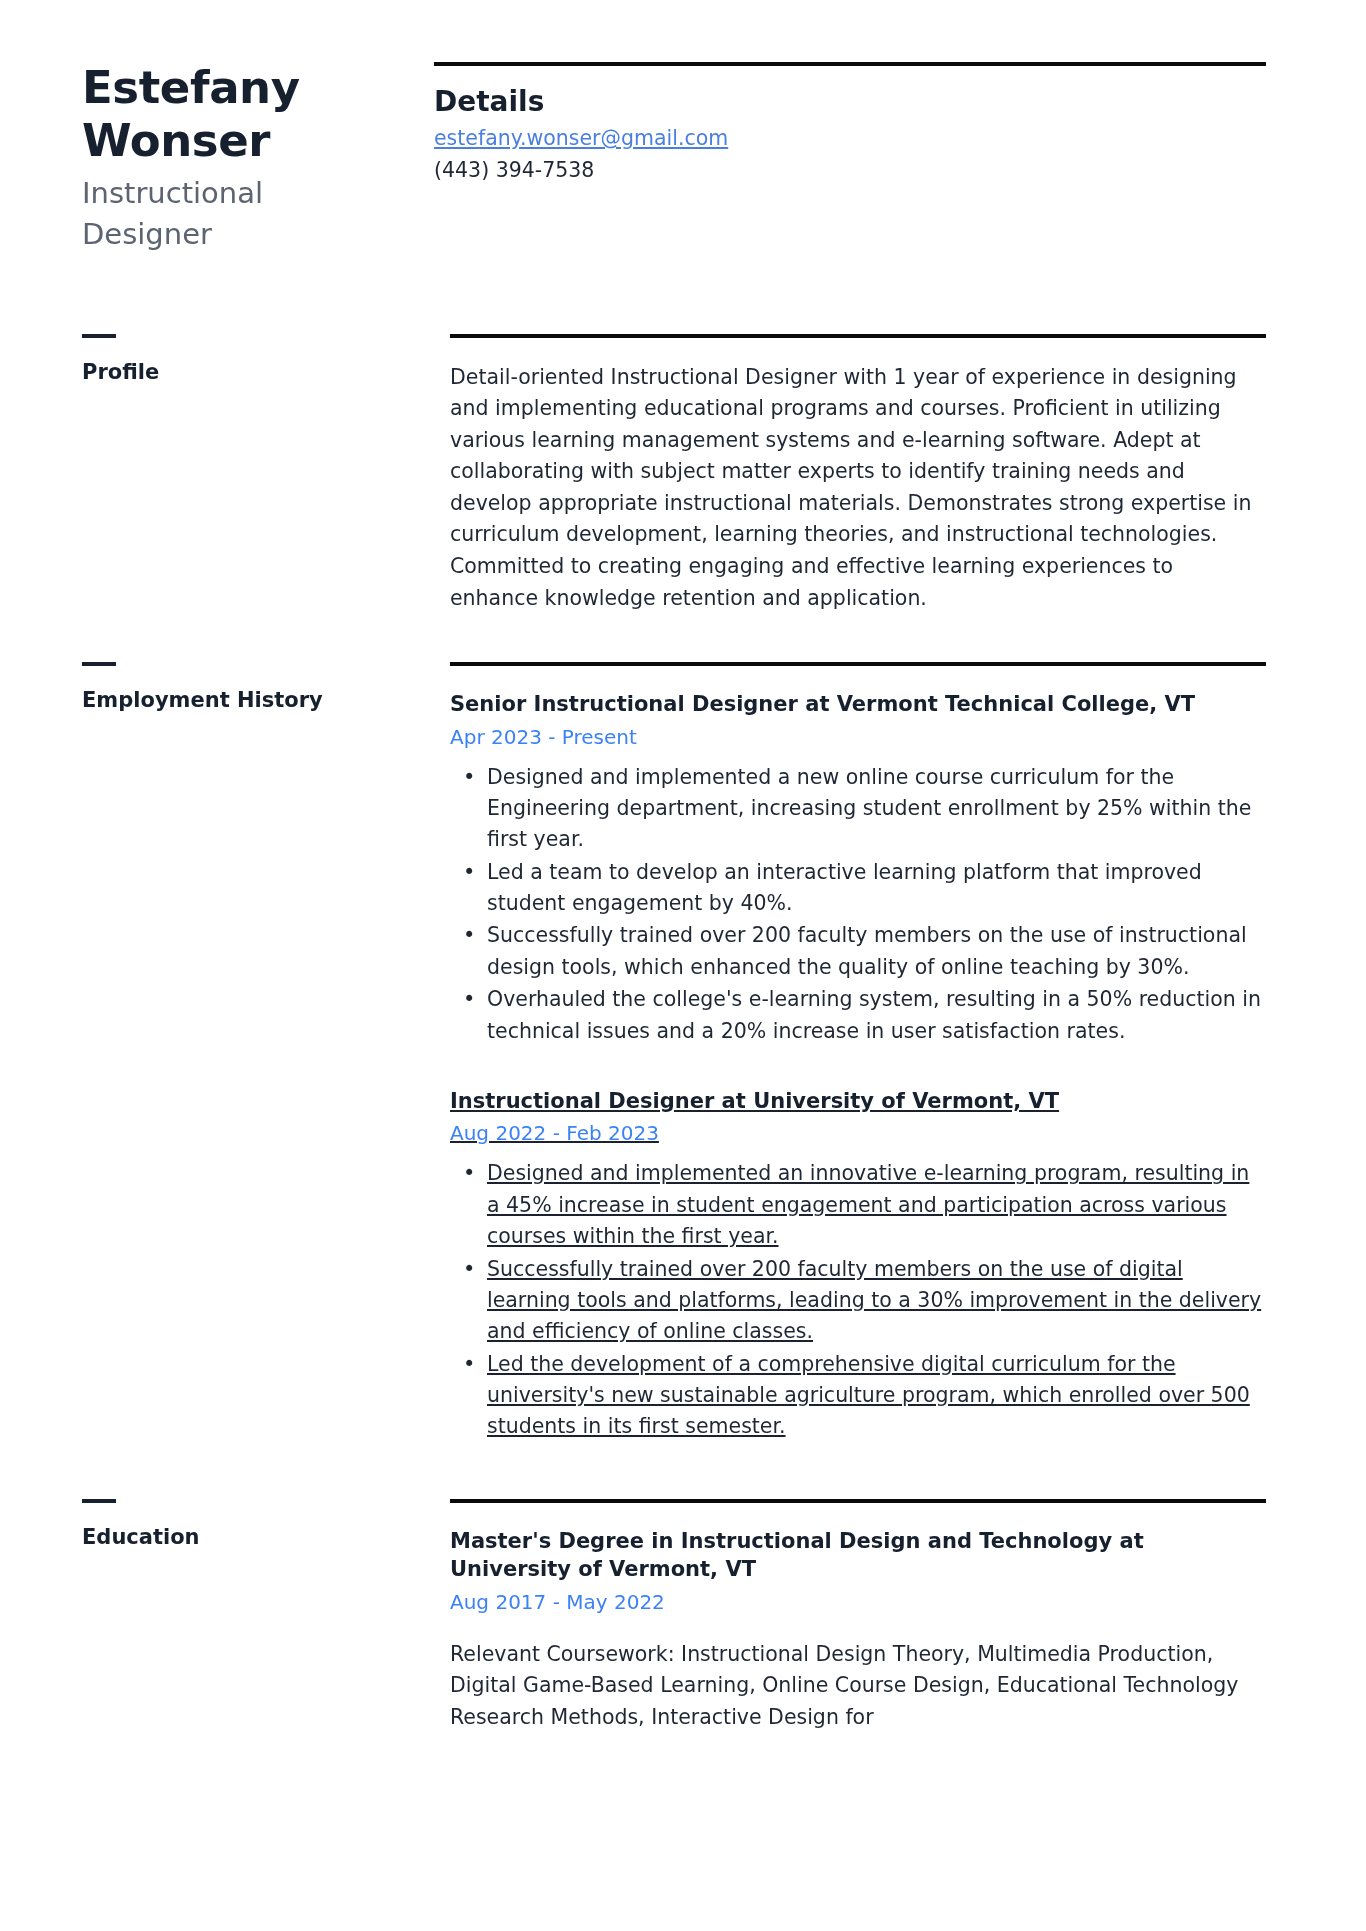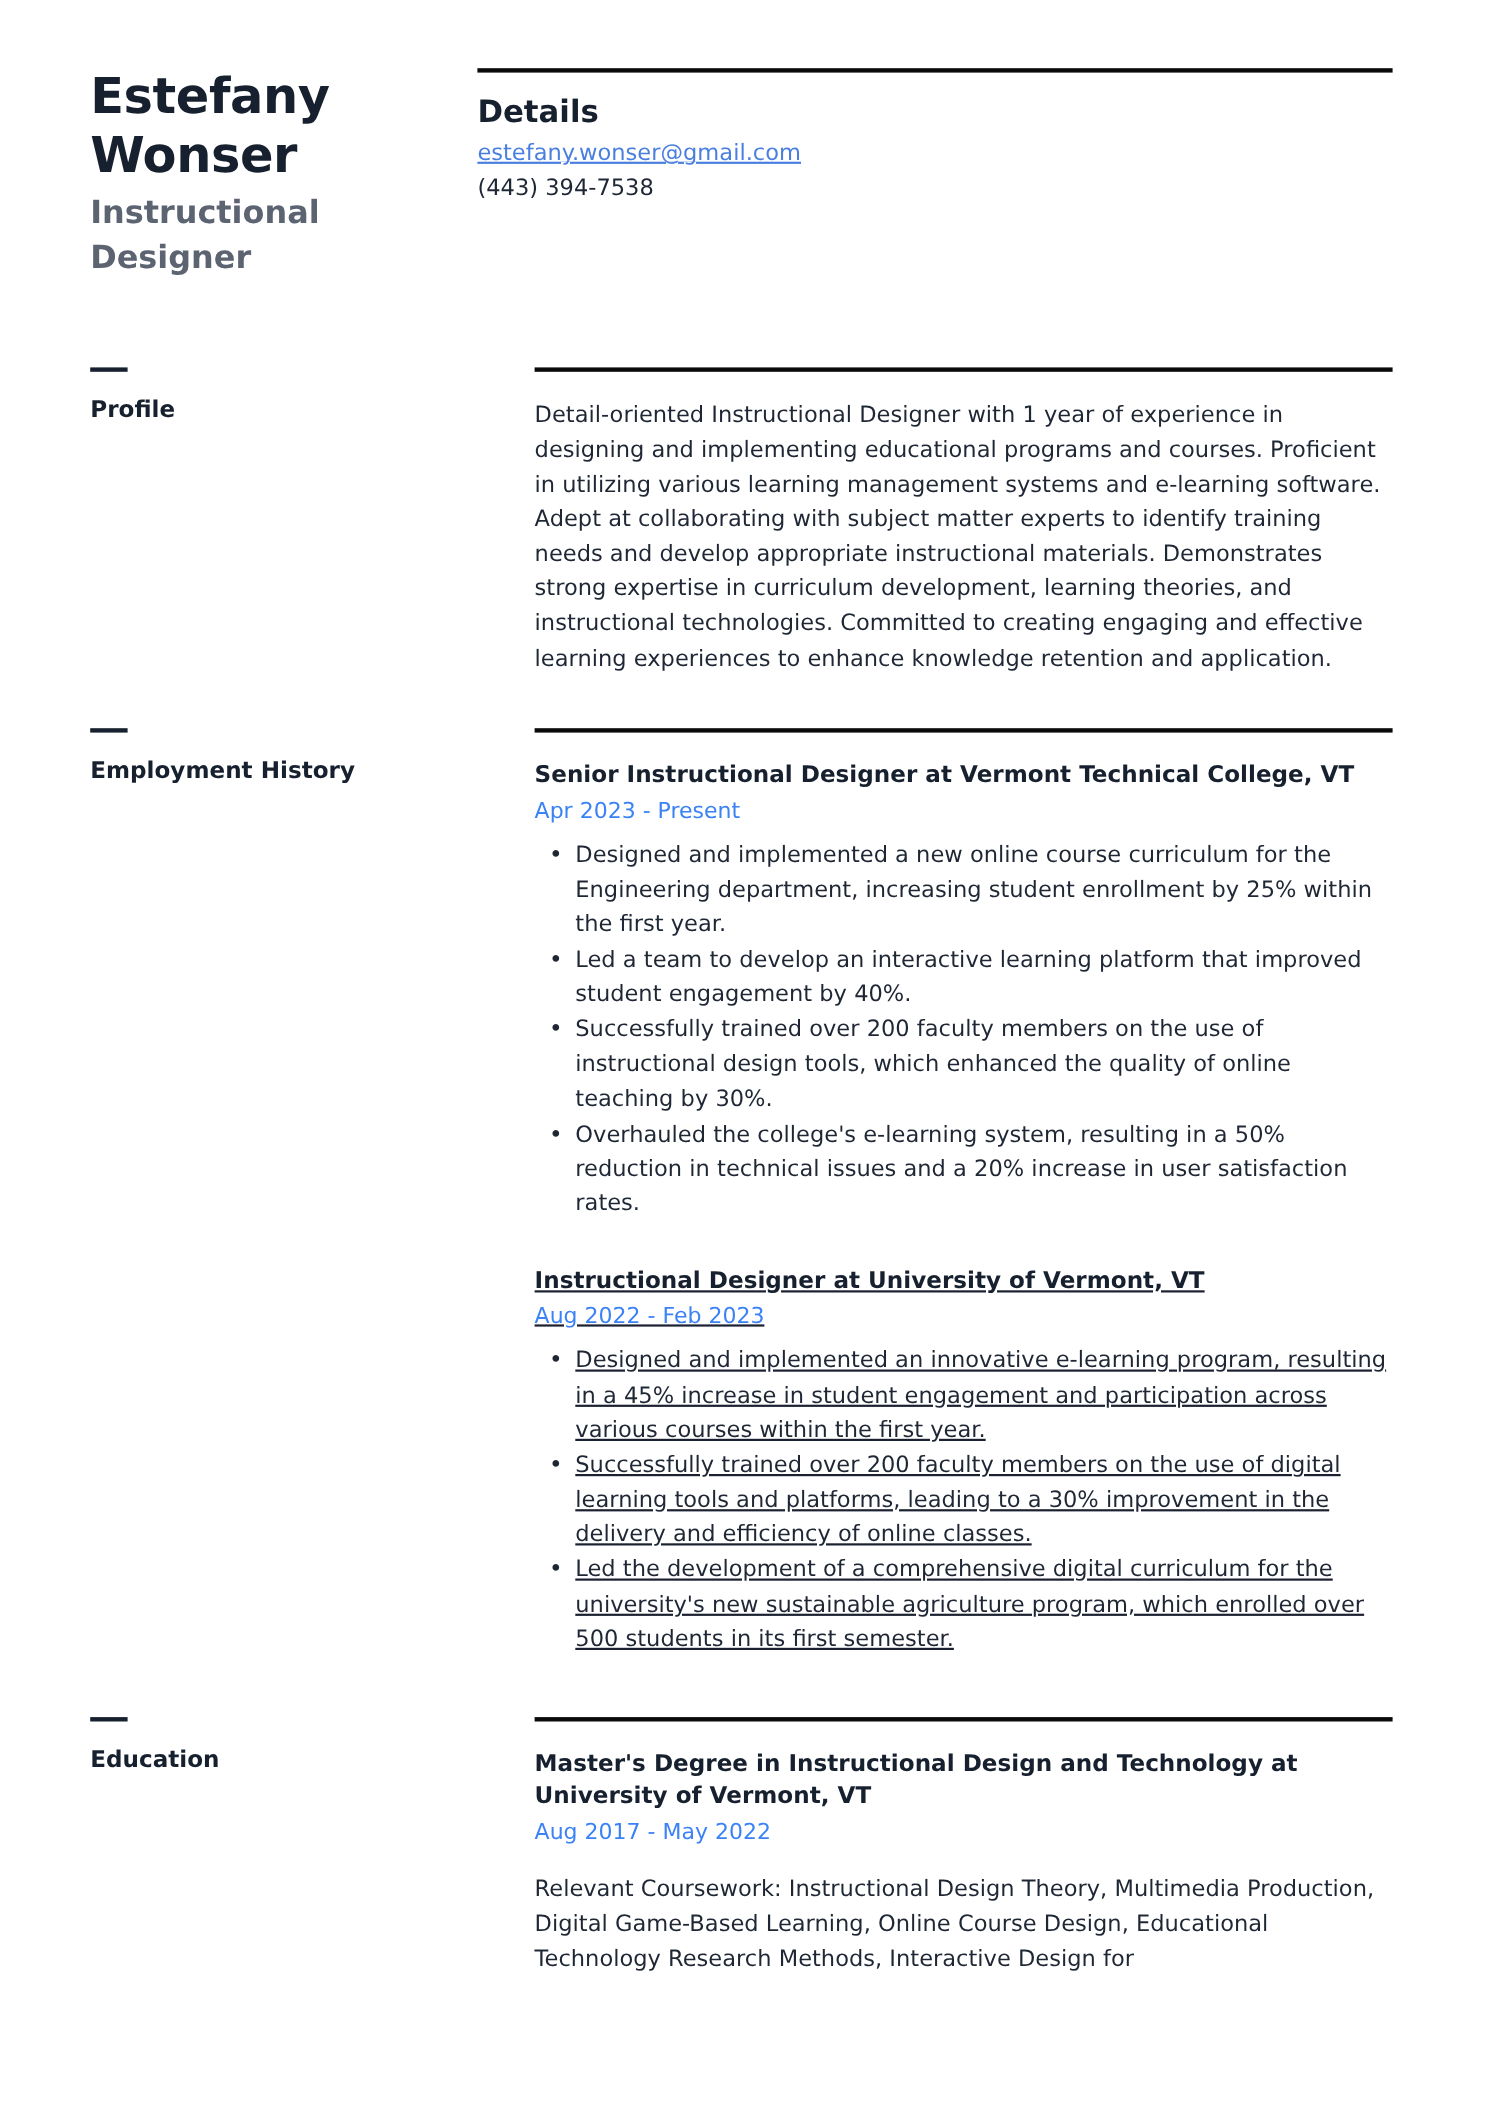--- a/index.html
+++ b/index.html
@@ -39,21 +39,21 @@
     line-height: 1.17;
     font-weight: 700;
     letter-spacing: -0.4px;
     color: #17202e;
     margin: 0;
     max-width: 250px;
   }
   .job-title {
     font-size: 29px;
     line-height: 1.42;
-    font-weight: 700;
+    font-weight: 400;
     color: #5c6472;
     margin: 6px 0 0 0;
     max-width: 240px;
   }
 
   .header-right {
     flex: 1 1 auto;
     min-width: 0;
   }
 
@@ -67,21 +67,20 @@
     width: 34px;
     height: 4px;
     background: #17202e;
     margin-bottom: 22px;
   }
 
   
   .section {
     display: flex;
     align-items: flex-start;
-    gap: 36px;
   }
   .section-left {
     width: 352px;
     flex: 0 0 352px;
     box-sizing: border-box;
     padding-right: 14px;
   }
   .section-right {
     flex: 1 1 auto;
     min-width: 0;

